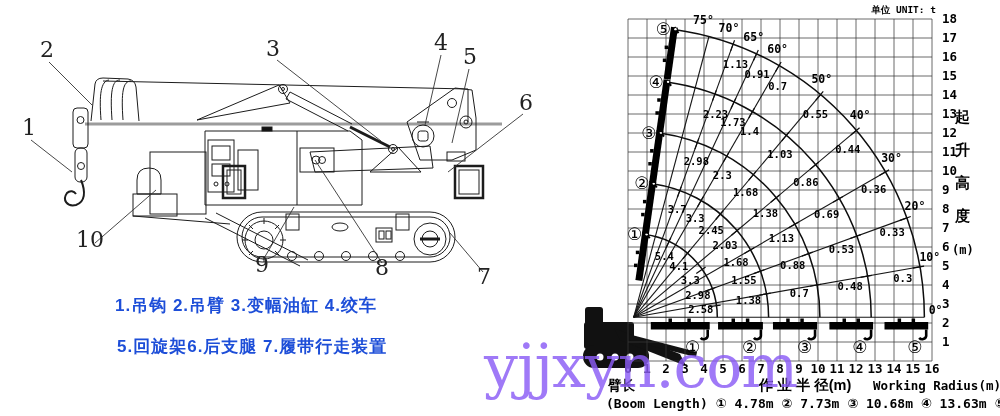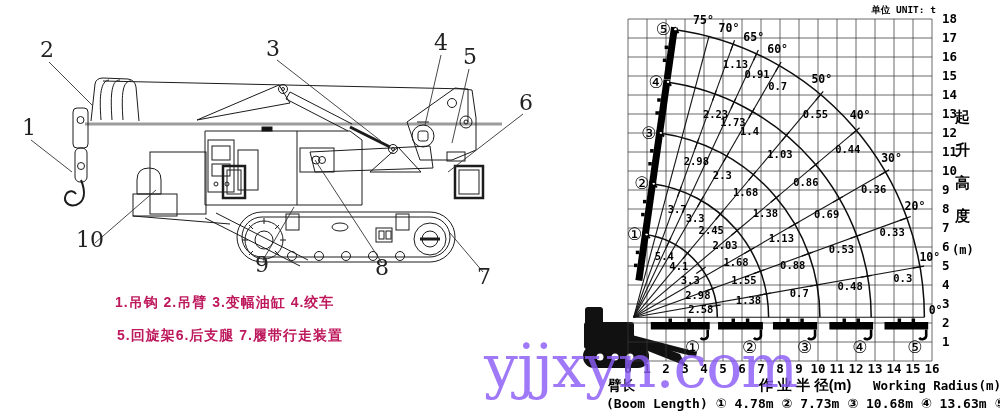--- a/index.html
+++ b/index.html
@@ -3,21 +3,21 @@
 <meta charset="utf-8">
 <style>
   html,body{margin:0;padding:0;background:#fff;}
   #page{position:relative;width:1000px;height:416px;background:#fff;overflow:hidden;
         font-family:"DejaVu Sans",sans-serif;color:#111;}
   #left-diagram,#load-chart{position:absolute;top:0;}
   #left-diagram{left:0;width:600px;height:416px;}
   #load-chart{left:600px;width:400px;height:416px;}
   svg{overflow:visible;}
   .parts-line{position:absolute;font-family:"Liberation Sans",sans-serif;
-              font-size:14px;font-weight:600;letter-spacing:1px;color:#be185d;white-space:nowrap;}
+              font-size:17px;font-weight:600;letter-spacing:1px;color:#1d4ed8;white-space:nowrap;}
   #watermark{position:absolute;left:484px;top:336px;z-index:6;
              font-family:"DejaVu Serif",serif;font-size:60px;line-height:1;
              color:#8b5cf6;opacity:.82;letter-spacing:-1px;pointer-events:none;white-space:nowrap;}
   .cad{font-family:"DejaVu Sans Mono","DejaVu Sans",monospace;font-weight:bold;}
   .cjk{font-family:"Liberation Sans",sans-serif;font-weight:600;}
   .callout{font-family:"DejaVu Serif",serif;font-weight:400;}
 </style>
 </head>
 <body>
 
@@ -171,21 +171,21 @@
           <line x1="382" y1="263" x2="315" y2="160" stroke="#333" stroke-width="0.9"></line>
           <text x="375" y="275" font-size="22" fill="#222" class="callout">8</text>
           <line x1="263" y1="260" x2="294" y2="207" stroke="#333" stroke-width="0.9"></line>
           <text x="255" y="272" font-size="22" fill="#222" class="callout">9</text>
           <line x1="95" y1="243" x2="156" y2="190" stroke="#333" stroke-width="0.9"></line>
           <text x="76" y="247" font-size="22" fill="#222" class="callout">10</text>
         </g>
     </svg>
 
     <div class="parts-line" style="left:115px;top:294px">1.吊钩 2.吊臂 3.变幅油缸 4.绞车</div>
-    <div class="parts-line" style="left:117px;top:327px">5.回旋架6.后支腿 7.履带行走装置</div>
+    <div class="parts-line" style="left:117px;top:335px">5.回旋架6.后支腿 7.履带行走装置</div>
   </div>
 
   <div id="load-chart">
     <svg id="chart-svg" width="400" height="416" viewBox="0 0 400 416">
 
       <g fill="#111" stroke="none">
         <rect x="-15" y="307" width="18" height="18" rx="3"></rect>
         <rect x="-16" y="322" width="50" height="27" rx="3"></rect>
         <rect x="-17" y="345" width="66" height="23" rx="11"></rect>
         <circle cx="0" cy="357" r="3.5" fill="#fff"></circle>

